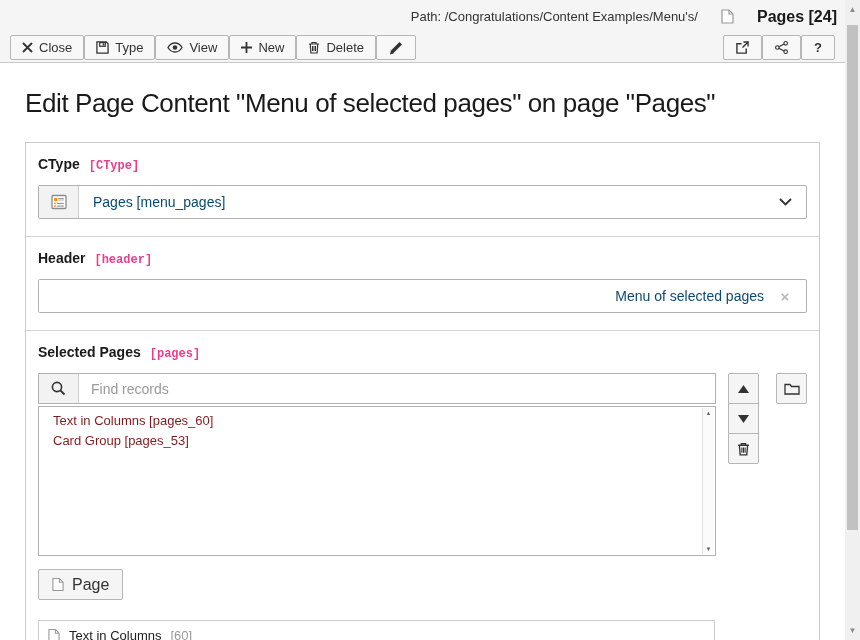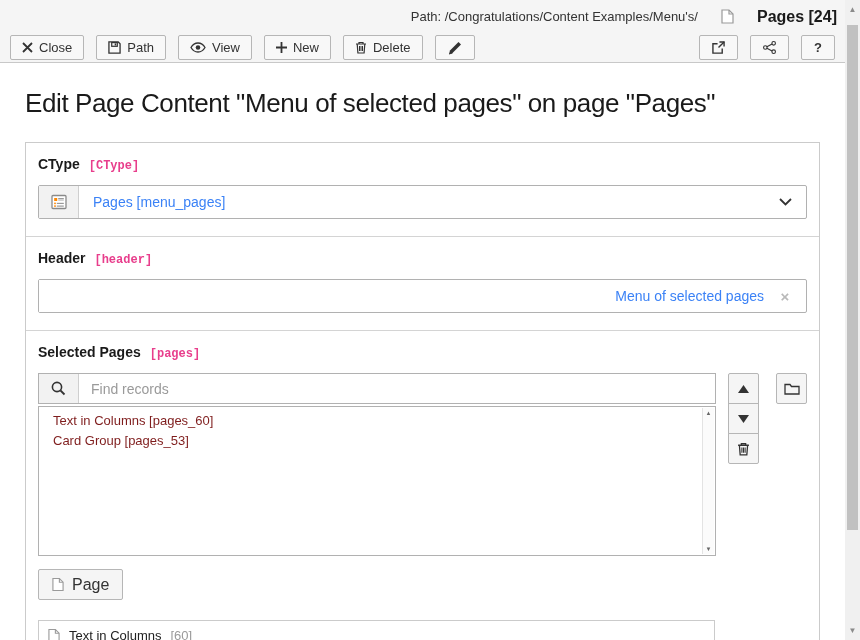--- a/index.html
+++ b/index.html
@@ -13,41 +13,41 @@
   .sb-main .sb-arrow { position:absolute; left:0; width:15px; height:15px; display:flex; align-items:center; justify-content:center; font-size:8px; color:#8a8a8a; }
   .sb-main .sb-up { top:2px; }
   .sb-main .sb-down { bottom:2px; }
   .sb-main .sb-thumb { position:absolute; left:2px; top:25px; width:11px; height:505px; background:#c1c1c1; }
   
   .docheader { position:relative; margin-right:15px; background:#f5f5f5; border-bottom:1px solid #c8c8c8; height:63px; }
   .dh-top { height:33px; display:flex; align-items:center; justify-content:flex-end; padding:0 8px 0 15px; gap:23px; }
   .dh-path { font-size:13px; color:#333; }
   .dh-title { font-size:16px; font-weight:bold; color:#1a1a1a; }
   .dh-bottom { height:29px; display:flex; align-items:center; justify-content:space-between; padding:0 10px; }
-  .btn-row { display:flex; gap:12px; }
+  .btn-row { display:flex; gap:0; }
   .tbtn {
     display:inline-flex; align-items:center; gap:6px; height:25px; padding:0 11px;
     background:#f8f8f8; border:1px solid #b6b6b6; border-radius:2px;
     font-size:13px; color:#333; cursor:pointer; font-family:inherit;
   }
   .tbtn.icon-only { padding:0 12px; }
   .ic { display:inline-flex; align-items:center; justify-content:center; }
   
   .content { padding:0 25px; margin-right:15px; }
   h1.page-title { font-size:26px; font-weight:500; letter-spacing:-0.4px; color:#1a1a1a; margin:25px 0 23px 0; }
   .form-panel { border:1px solid #cbcbcb; width:795px; }
   .form-section { padding:13px 12px 17px 12px; }
   .form-section + .form-section { border-top:1px solid #d4d4d4; }
   .label-row { display:flex; align-items:baseline; gap:9px; margin-bottom:12px; }
   .f-label { font-size:14px; font-weight:bold; color:#1a1a1a; }
   .f-code { font-family:"Liberation Mono", monospace; font-size:12px; font-weight:bold; color:#e83e8c; }
   
   .ctl { display:flex; align-items:stretch; background:#fff; border:1px solid #b1b1b1; border-radius:2px; height:34px; }
   .ctl-iconbox { width:40px; background:#f2f2f2; border-right:1px solid #cfcfcf; display:flex; align-items:center; justify-content:center; }
-  .ctl-text { flex:1; display:flex; align-items:center; padding-left:14px; font-size:14px; color:#3b82f6; }
+  .ctl-text { flex:1; display:flex; align-items:center; padding-left:14px; font-size:14px; color:#0c4a6e; }
   .ctl-end { width:42px; display:flex; align-items:center; justify-content:center; color:#333; }
   .clear-x { color:#b9b9b9; font-size:15px; font-weight:bold; cursor:pointer; }
   
   .group-row { display:flex; align-items:flex-start; }
   .list-col { width:748px; }
   .searchbox { display:flex; border:1px solid #b1b1b1; height:31px; background:#fff; }
   .searchbox .ctl-iconbox { width:40px; }
   .searchbox input { flex:1; border:0; outline:none; font-size:14px; color:#333; padding:0 12px; font-family:inherit; background:transparent; }
   .searchbox input::placeholder { color:#9a9a9a; }
   .listbox { position:relative; border:1px solid #b1b1b1; height:150px; margin-top:2px; background:#fff; overflow:hidden; }
@@ -107,21 +107,21 @@
           <span>Close</span>
         </button>
         <button class="tbtn">
           <span class="ic">
               <svg width="13" height="13" viewBox="0 0 14 14">
                 <path d="M1 1h10l2 2v10H1z" fill="none" stroke="#333" stroke-width="1.4"></path>
                 <rect x="4" y="1.7" width="6" height="4" fill="none" stroke="#333" stroke-width="1.3"></rect>
                 <rect x="7.2" y="2.6" width="1.6" height="2.2" fill="#333"></rect>
               </svg>
             </span>
-          <span>Path</span>
+          <span>Type</span>
         </button>
         <button class="tbtn">
           <span class="ic">
               <svg width="16" height="11" viewBox="0 0 16 11">
                 <path d="M1 5.5C3 2 5.5 1 8 1s5 1 7 4.5C13 9 10.5 10 8 10S3 9 1 5.5z" fill="none" stroke="#333" stroke-width="1.3"></path>
                 <circle cx="8" cy="5.5" r="2.3" fill="#333"></circle>
               </svg>
             </span>
           <span>View</span>
         </button>

